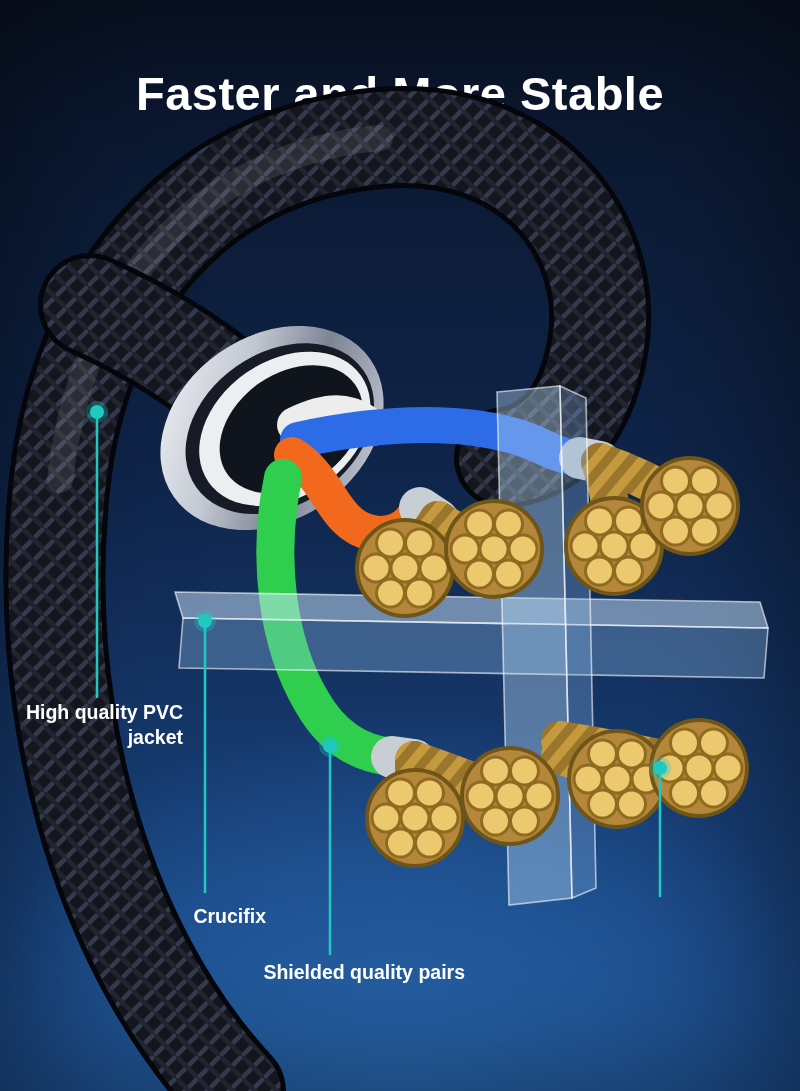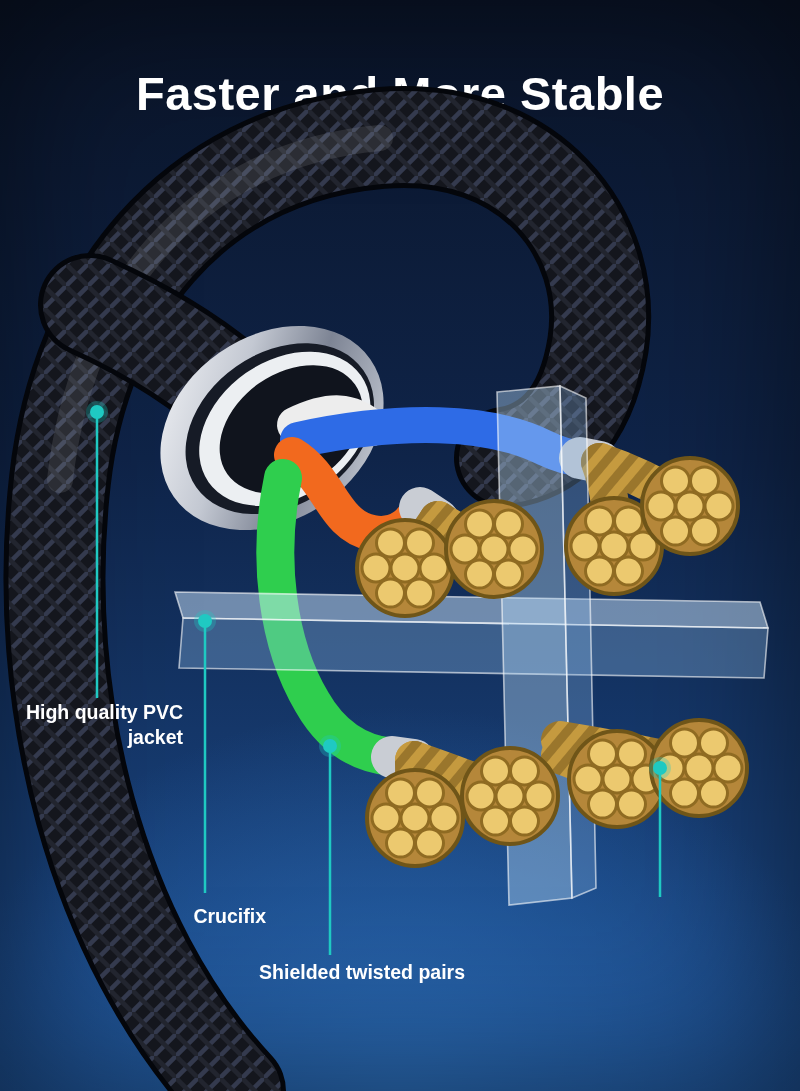--- a/index.html
+++ b/index.html
@@ -146,15 +146,15 @@
         <circle class="dot" cx="205" cy="621" r="7"></circle>
       <circle class="dot-halo" cx="330" cy="746" r="11"></circle>
         <circle class="dot" cx="330" cy="746" r="7"></circle>
       <circle class="dot-halo" cx="660" cy="768" r="11"></circle>
         <circle class="dot" cx="660" cy="768" r="7"></circle>
     </g>
   </svg>
 
   <div class="callout co-pvc">High quality PVC jacket</div>
   <div class="callout co-crucifix">Crucifix</div>
-  <div class="callout co-pairs">Shielded twisted pairs</div>
+  <div class="callout co-pairs">Shielded quality pairs</div>
 
 </div>
 
 </body></html>

